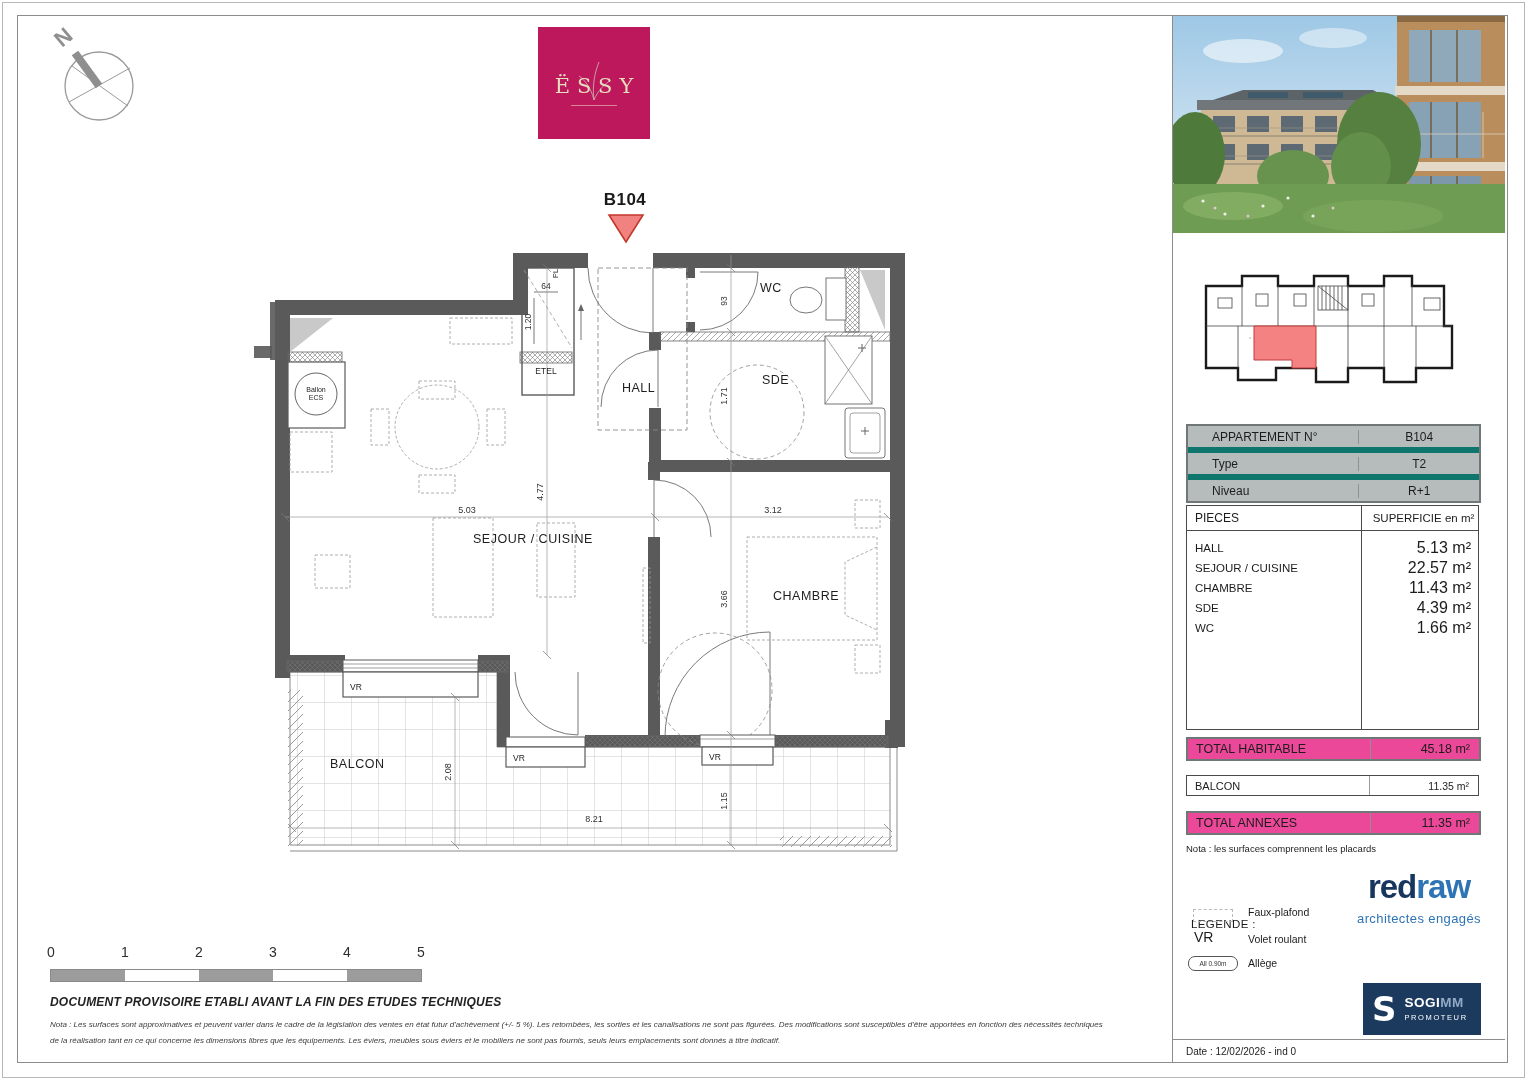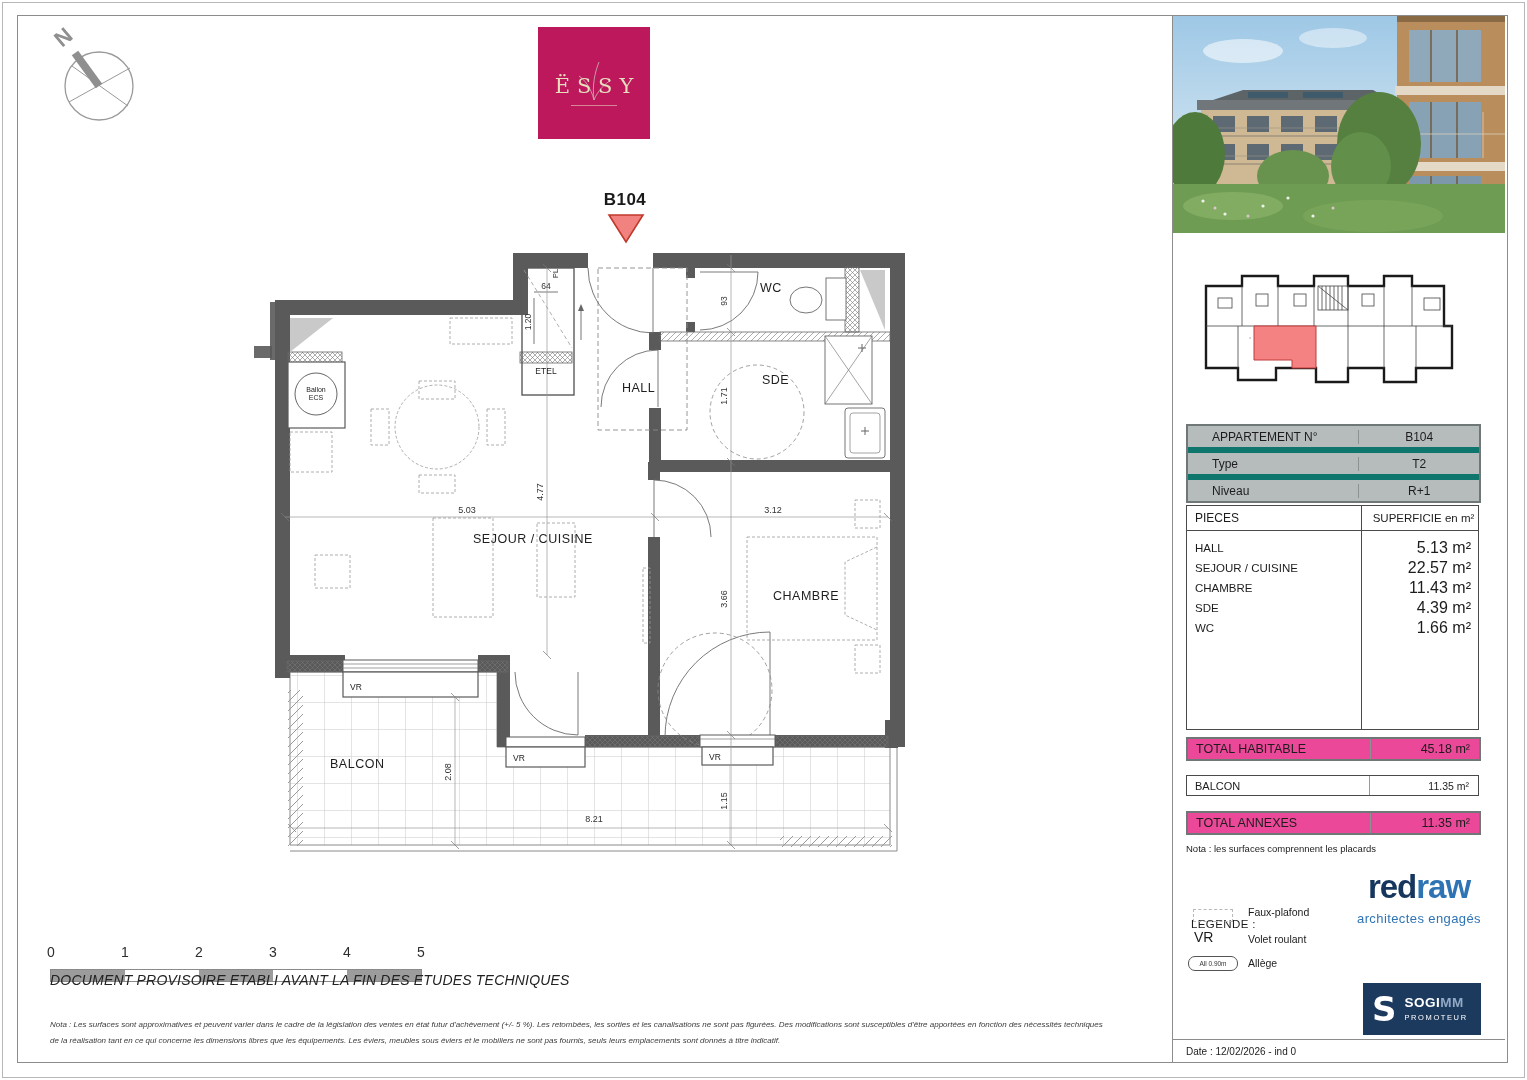--- a/index.html
+++ b/index.html
@@ -15,21 +15,21 @@
   .essy-rule{width:46px;height:1px;background:rgba(235,228,200,.55);margin-top:7px;}
   .b104-label{position:absolute;left:575px;top:190px;width:100px;text-align:center;font-weight:bold;font-size:17px;color:#1a1a1a;letter-spacing:.5px;}
 
   
   .scalebar{position:absolute;left:50px;top:969px;width:370px;height:11px;border:1px solid #8a8a8a;display:flex;}
   .scalebar .seg{flex:1;}
   .seg.g{background:#9c9c9c;}
   .seg.w{background:#ffffff;}
   .scale-num{position:absolute;top:944px;font-size:14px;color:#2d2d2d;transform:translateX(-50%);}
 
-  .disclaimer-title{position:absolute;left:50px;top:972px;font-size:14px;font-style:italic;font-weight:normal;color:#222;letter-spacing:.2px;}
+  .disclaimer-title{position:absolute;left:50px;top:995px;font-size:12px;font-style:italic;font-weight:bold;color:#222;letter-spacing:.2px;}
   .disclaimer-line{position:absolute;left:50px;width:1100px;font-size:8px;font-style:italic;color:#3c3c3c;}
 
   
   .photo-wrap{position:absolute;left:1173px;top:16px;width:332px;height:217px;overflow:hidden;}
   .keyplan-wrap{position:absolute;left:1198px;top:268px;width:262px;height:128px;}
 
   .info-table{position:absolute;left:1186px;top:424px;width:291px;border:2px solid #6f7777;background:#b6bcbc;}
   .info-row{display:flex;height:21px;align-items:center;border-top:6px solid #0f766e;}
   .info-row:first-child{border-top:none;}
   .info-label{width:55%;padding-left:24px;font-size:12px;color:#1c1c1c;}

